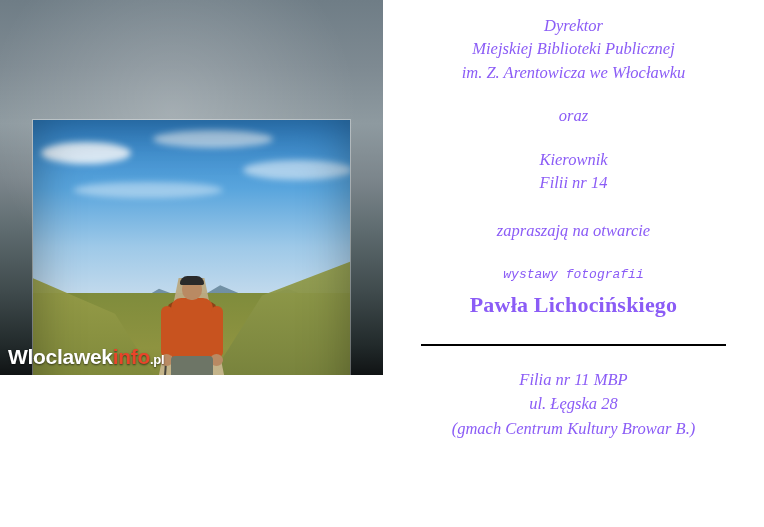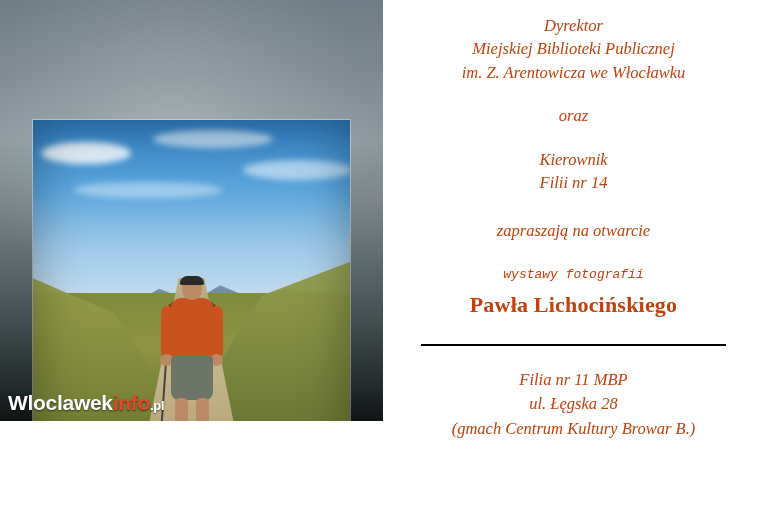--- a/index.html
+++ b/index.html
@@ -17,21 +17,21 @@
     position: relative;
     width: 764px;
     height: 527px;
     background: #ffffff;
     display: flex;
   }
   
   .photo-panel {
     position: relative;
     width: 383px;
-    height: 421px;
+    height: 375px;
     background: #000000;
     overflow: hidden;
     flex: 0 0 383px;
   }
   .photo-backdrop {
     position: absolute;
     inset: 0;
     background:
       linear-gradient(to bottom,
         #6f7d86 0%,
@@ -225,21 +225,21 @@
   .wm-a { color: #ffffff; }
   .wm-b { color: #e8452a; }
   .wm-c { color: #ffffff; font-size: 13px; }
 
   
   .text-panel {
     flex: 1 1 auto;
     position: relative;
     padding: 14px 26px 10px 26px;
     text-align: center;
-    color: #c2410c;
+    color: #8b5cf6;
     font-family: "Liberation Serif", serif;
   }
   .line {
     font-style: italic;
     font-size: 16.5px;
     line-height: 1.42;
     white-space: nowrap;
   }
   .block { margin: 0; }
   .gap-md { height: 20px; }

